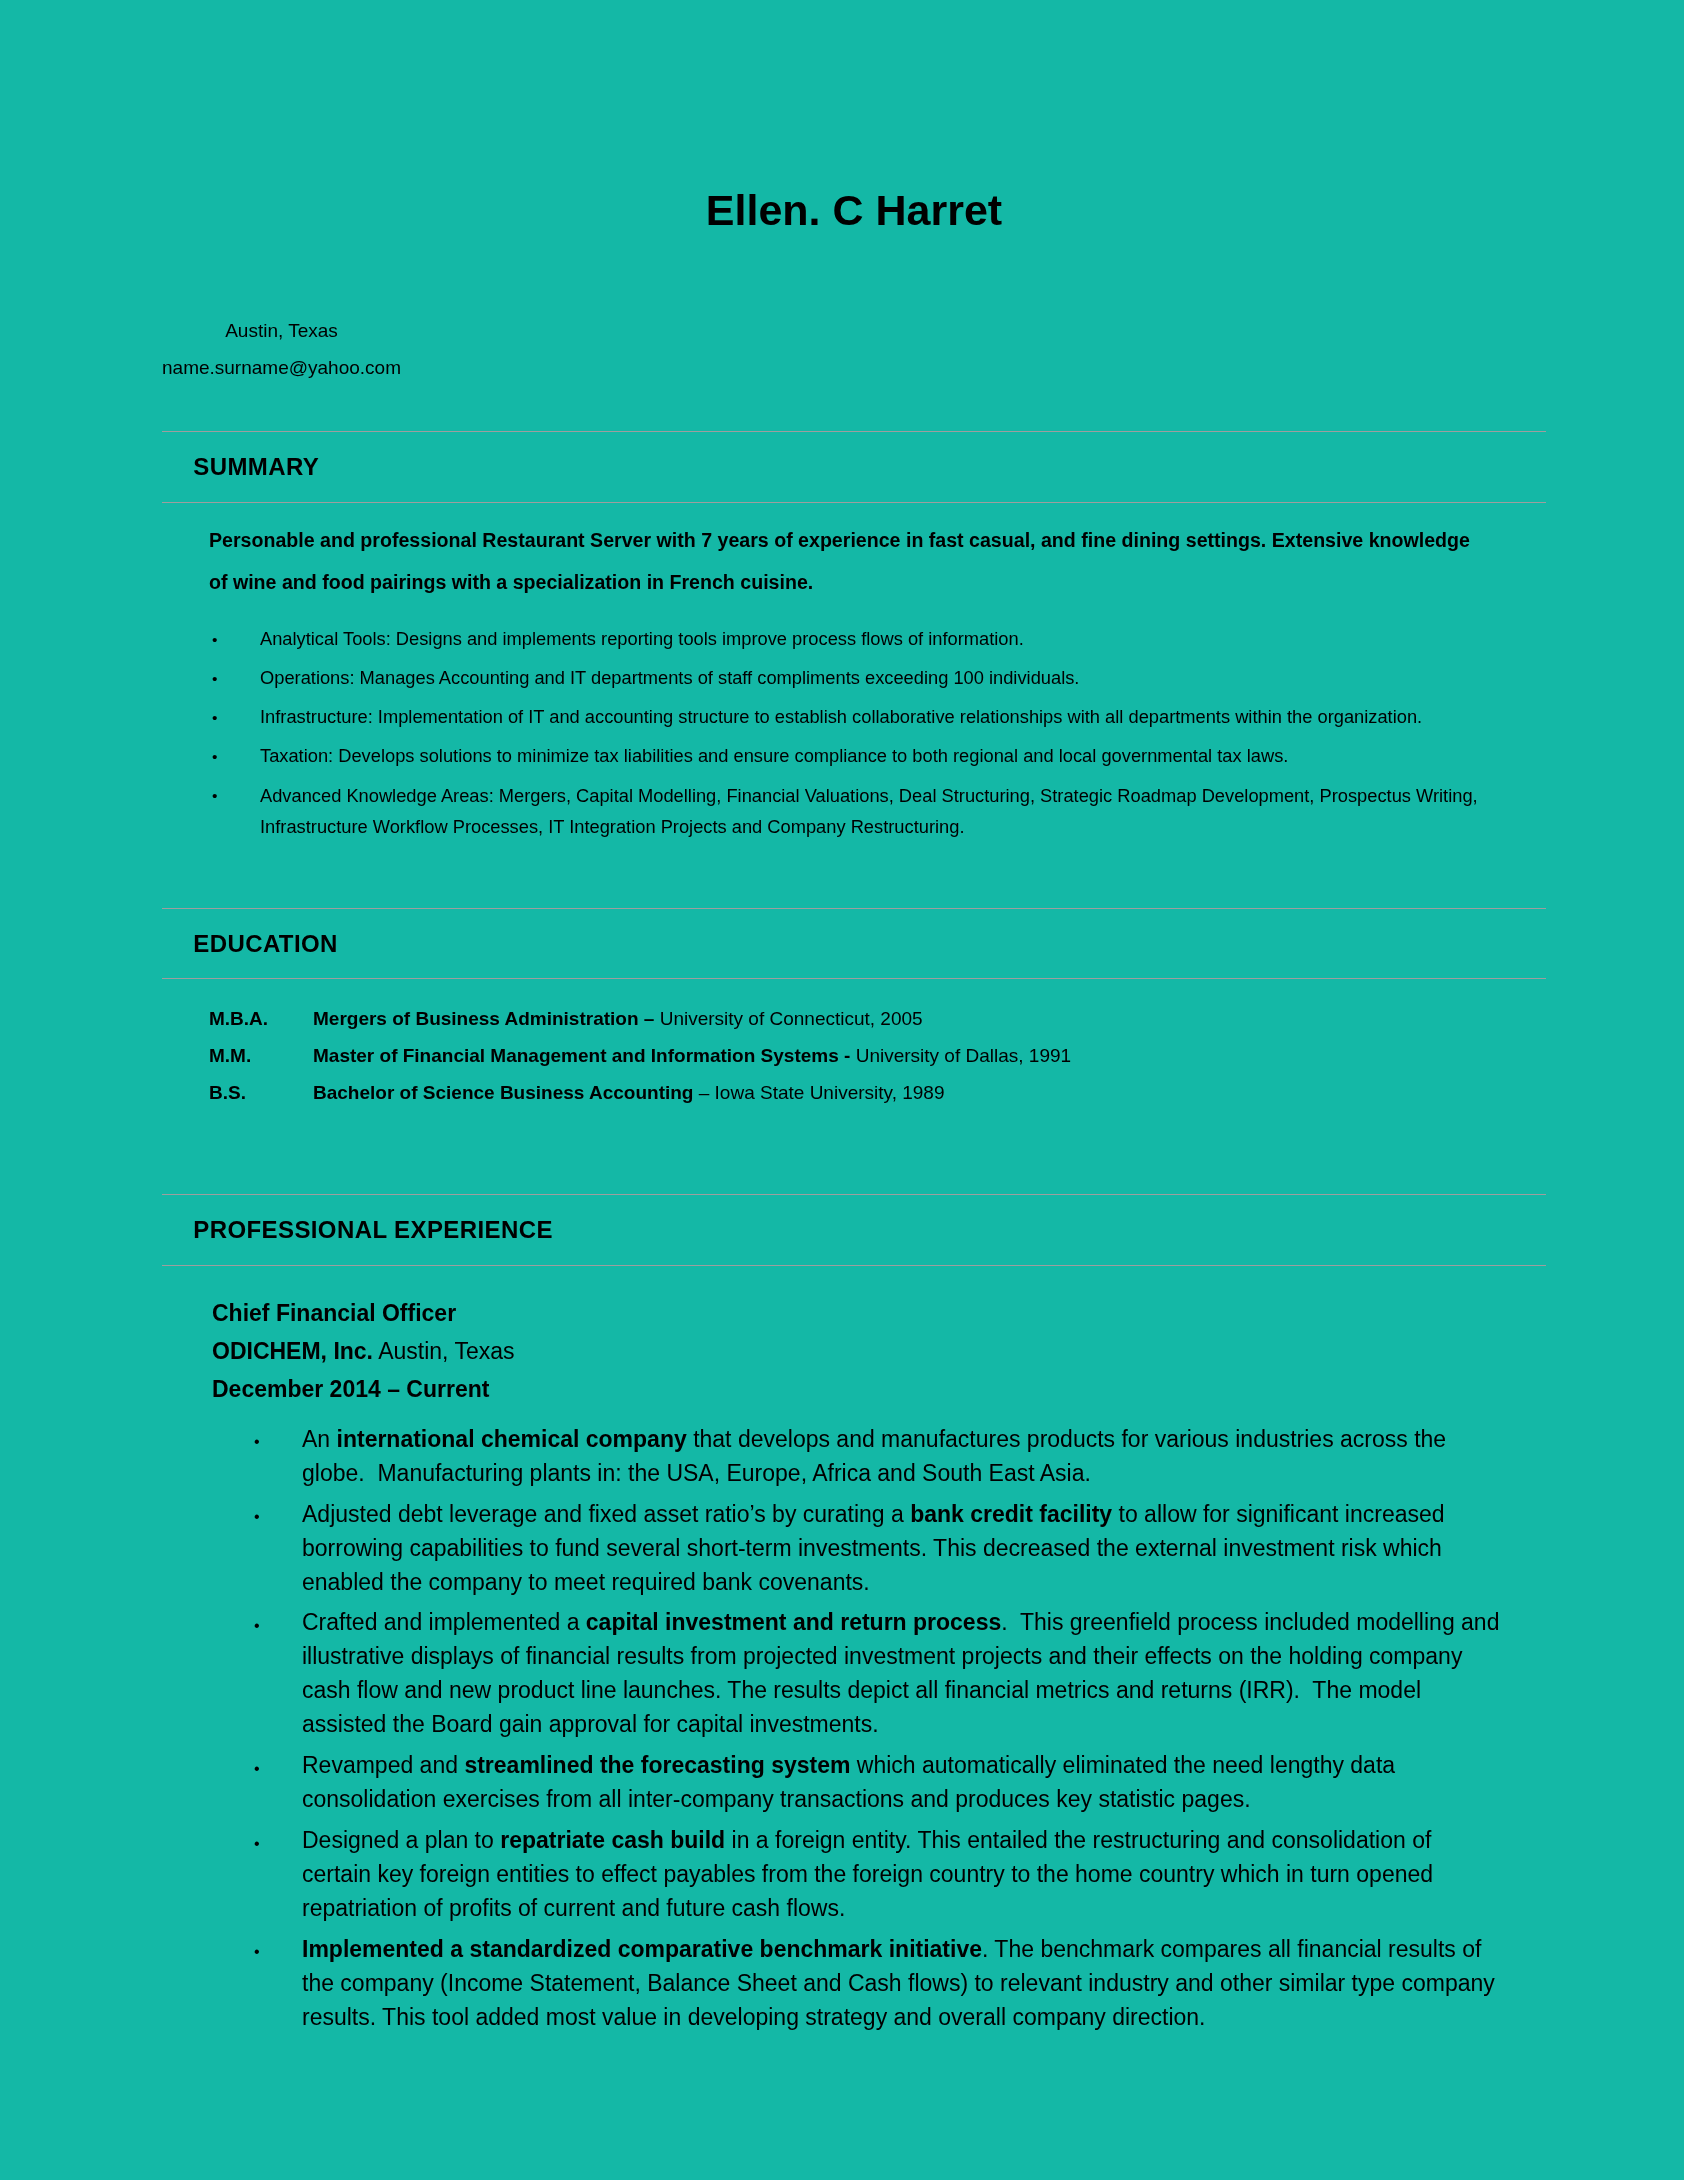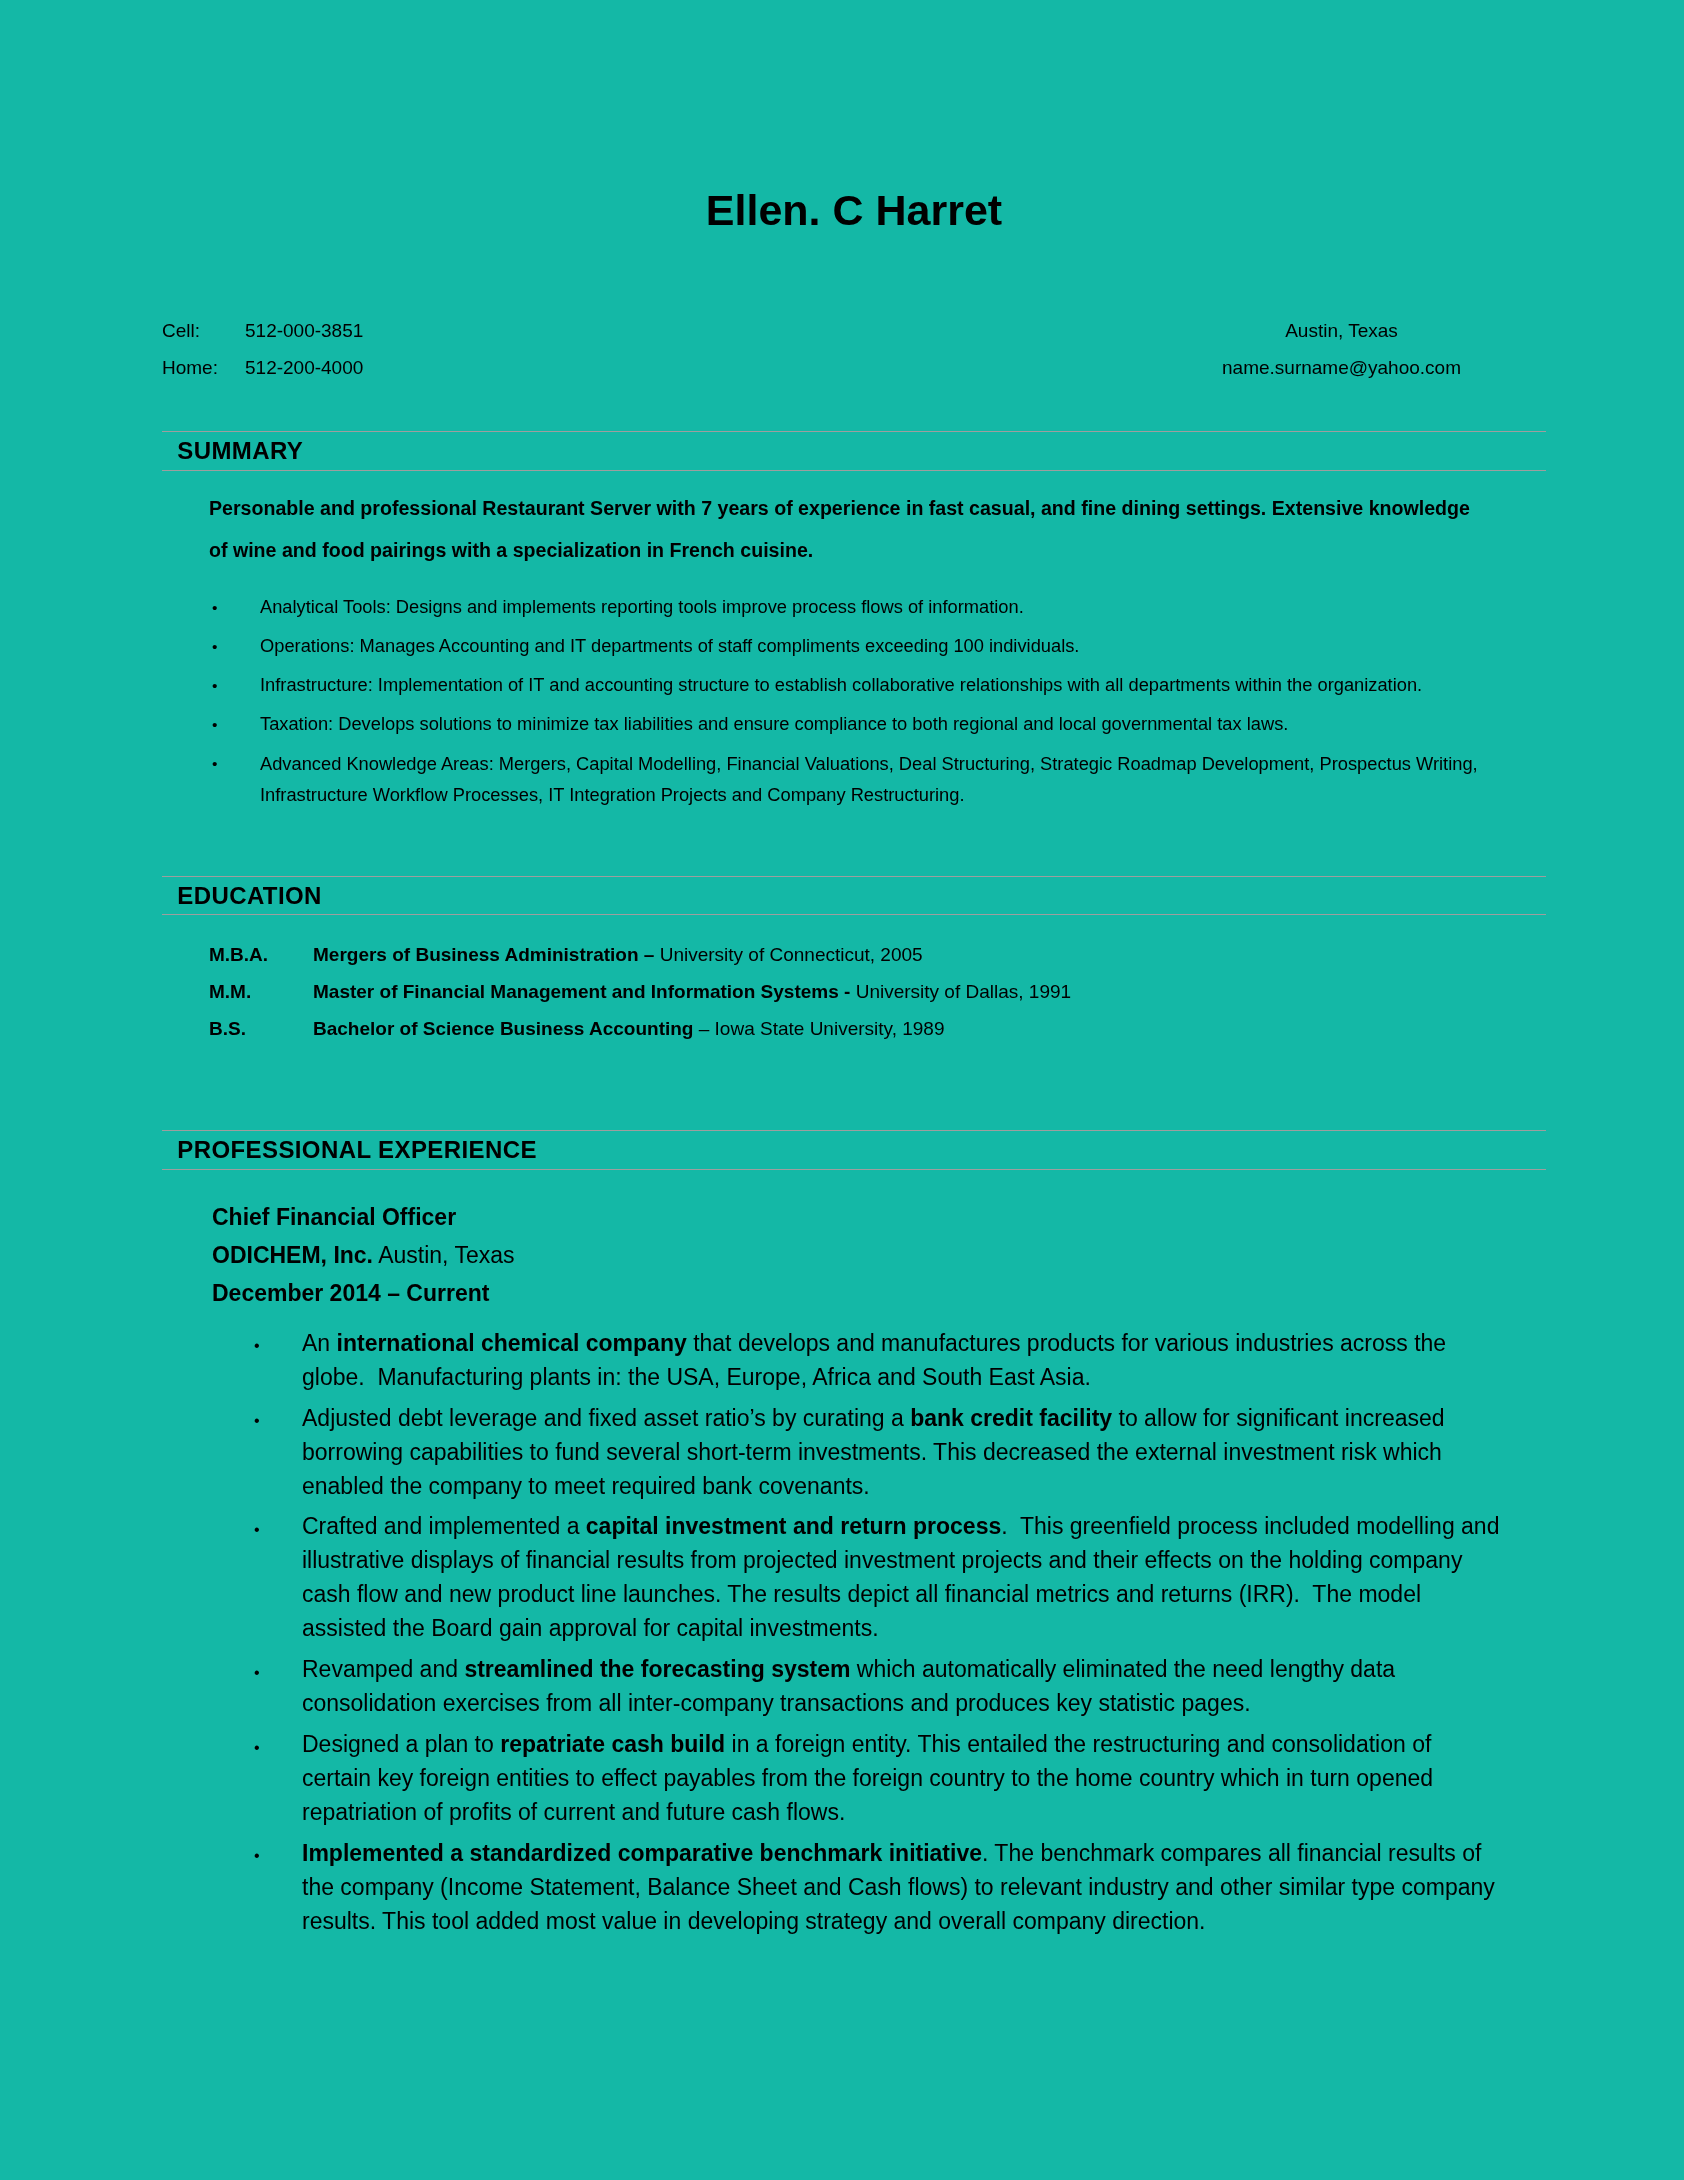--- a/index.html
+++ b/index.html
@@ -21,21 +21,21 @@
   }
   .contact { display:flex; justify-content:space-between; margin-top:77px; font-size:19px; line-height:37px; }
   .contact-left .c-label { display:inline-block; width:83px; }
   .contact-right { text-align:center; margin-right:85px; }
   .contact-right .email { color:var(--ink); text-underline-offset:3.4px; cursor:pointer; }
   .section-header {
     border-top:1.7px solid var(--rule);
     border-bottom:1.7px solid var(--rule);
     padding:6px 0 6.8px 15.3px;
   }
-  .section-header h2 { margin:0; font-size:24px; line-height:25px; font-weight:700; letter-spacing:0.4px; }
+  .section-header h2 { margin:16px; font-size:24px; line-height:25px; font-weight:700; letter-spacing:0.4px; }
   .mt-summary { margin-top:45px; }
   .mt-education { margin-top:65px; }
   .mt-exp { margin-top:83px; }
   .lead { margin:16px 61px 0 47px; font-size:19.6px; font-weight:700; line-height:42px; }
   ul.plain { list-style:none; margin:19.6px 0 0 49px; padding:0; font-size:18.3px; line-height:31.5px; }
   ul.plain li { position:relative; padding:0 49px 0 49px; margin-bottom:7.7px; }
   .marker { position:absolute; left:0.9px; top:0.9px; font-size:0.85em; }
   .edu { margin:21px 0 0 47px; font-size:19px; line-height:37px; }
   .edu-row { display:flex; }
   .edu-code { width:104px; flex:none; font-weight:700; }
@@ -46,28 +46,20 @@
   ul.exp .marker { font-size:0.7em; top:2.6px; }
 </style>
 </head>
 <body>
 
 <div class="page">
 
   <h1 class="name">Ellen. C Harret</h1>
 
   <div class="contact">
-    <div class="contact-left">
-      <div>
-        <span class="c-label">Cell:</span><span>512-000-3851</span>
-      </div>
-      <div>
-        <span class="c-label">Home:</span><span>512-200-4000</span>
-      </div>
-    </div>
     <div class="contact-right">
       <div>Austin, Texas</div>
       <div><a class="email">name.surname@yahoo.com</a></div>
     </div>
   </div>
 
   <div class="section-header mt-summary">
     <h2>SUMMARY</h2>
   </div>
 

